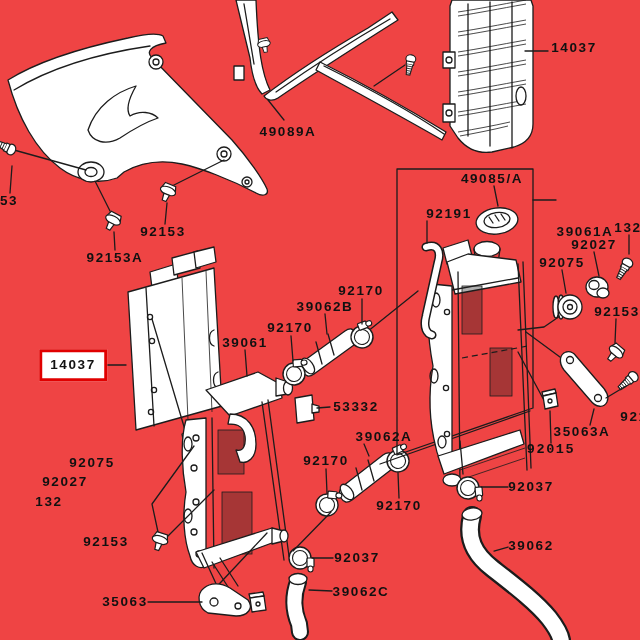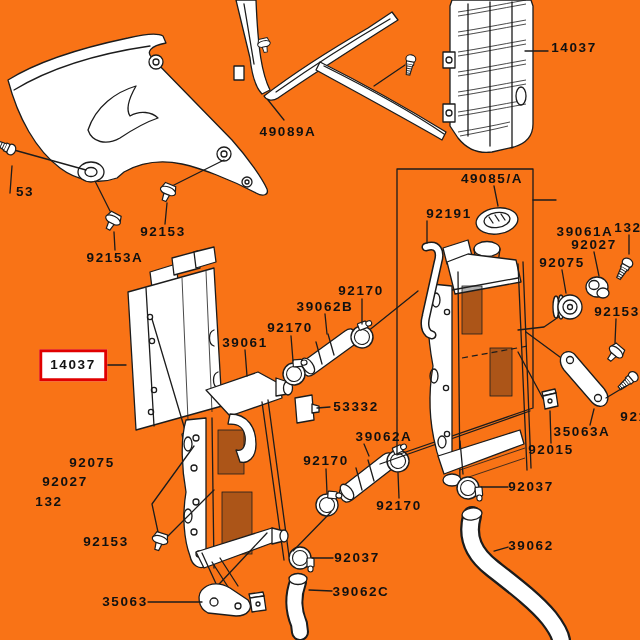--- a/index.html
+++ b/index.html
@@ -1,17 +1,17 @@
 <!DOCTYPE html>
 <html><head>
 <meta charset="utf-8">
 <style>
   html,body{margin:0;padding:0;background:#ffffff;}
   .canvas{
-    position:relative;width:640px;height:640px;background:#f97316;
+    position:relative;width:640px;height:640px;background:#ef4444;
     overflow:hidden;font-family:"Liberation Sans","DejaVu Sans",sans-serif;
   }
   .canvas svg{position:absolute;left:0;top:0;}
   svg .ln{stroke:#1c1c1c;stroke-width:1.3;fill:none;stroke-linecap:round;stroke-linejoin:round;}
   svg .fw{stroke:#1c1c1c;stroke-width:1.3;fill:#ffffff;stroke-linejoin:round;}
   svg .thin{stroke:#1c1c1c;stroke-width:0.8;fill:none;}
   svg .dash{stroke:#1c1c1c;stroke-width:1.2;fill:none;stroke-dasharray:6 4;}
   svg .hoseO{stroke:#1c1c1c;fill:none;stroke-linecap:round;}
   svg .hoseI{stroke:#ffffff;fill:none;stroke-linecap:round;}
   svg .fin{fill:url(#fins);stroke:#1c1c1c;stroke-width:0.8;}
@@ -277,21 +277,21 @@
     <path class="ln" d="M148,602 L202,602"></path>
     <path class="fw" d="M249,594 L263,592 L264,596 L250,598 Z"></path>
     <path class="fw" d="M250,598 L264,596 L266,610 L252,612 Z"></path>
     <circle class="ln" cx="258" cy="604" r="2"></circle>
   </g>
 </svg>
 
 <div>
   <div class="lbl" style="left:574px;top:48px;">14037</div>
   <div class="lbl" style="left:288px;top:132px;">49089A</div>
-  <div class="lbl edge-l" style="left:0px;top:192px;padding-left:16px;">53</div>
+  <div class="lbl edge-l" style="left:0px;top:201px;">53</div>
   <div class="lbl" style="left:163px;top:232px;">92153</div>
   <div class="lbl" style="left:115px;top:258px;">92153A</div>
   <div class="lbl" style="left:492px;top:179px;">49085/A</div>
   <div class="lbl" style="left:585px;top:200px;margin-top:32px;">39061A</div>
   <div class="lbl" style="left:427px;top:214px;margin-left:22px;">92191</div>
   <div class="lbl" style="left:628px;top:228px;">132</div>
   <div class="lbl" style="left:594px;top:245px;">92027</div>
   <div class="lbl" style="left:562px;top:263px;">92075</div>
   <div class="lbl" style="left:617px;top:312px;">92153</div>
   <div class="lbl" style="left:361px;top:291px;">92170</div>
@@ -301,21 +301,21 @@
   <div class="lbl" style="left:245px;top:343px;">39061</div>
   <div class="lbl" style="left:356px;top:407px;">53332</div>
   <div class="lbl" style="left:384px;top:437px;">39062A</div>
   <div class="lbl" style="left:92px;top:463px;">92075</div>
   <div class="lbl" style="left:65px;top:482px;">92027</div>
   <div class="lbl" style="left:326px;top:461px;">92170</div>
   <div class="lbl" style="left:49px;top:502px;">132</div>
   <div class="lbl" style="left:399px;top:506px;">92170</div>
   <div class="lbl" style="left:106px;top:542px;">92153</div>
   <div class="lbl" style="left:582px;top:432px;">35063A</div>
-  <div class="lbl" style="left:551px;top:450px;">92015</div>
+  <div class="lbl" style="left:551px;top:450px;font-family:Liberation Mono, monospace;">92015</div>
   <div class="lbl" style="left:634px;top:417px;">921</div>
   <div class="lbl" style="left:531px;top:487px;">92037</div>
   <div class="lbl" style="left:531px;top:546px;">39062</div>
   <div class="lbl" style="left:357px;top:558px;">92037</div>
   <div class="lbl" style="left:361px;top:592px;">39062C</div>
   <div class="lbl" style="left:125px;top:602px;">35063</div>
 </div>
 
 </div>
 

